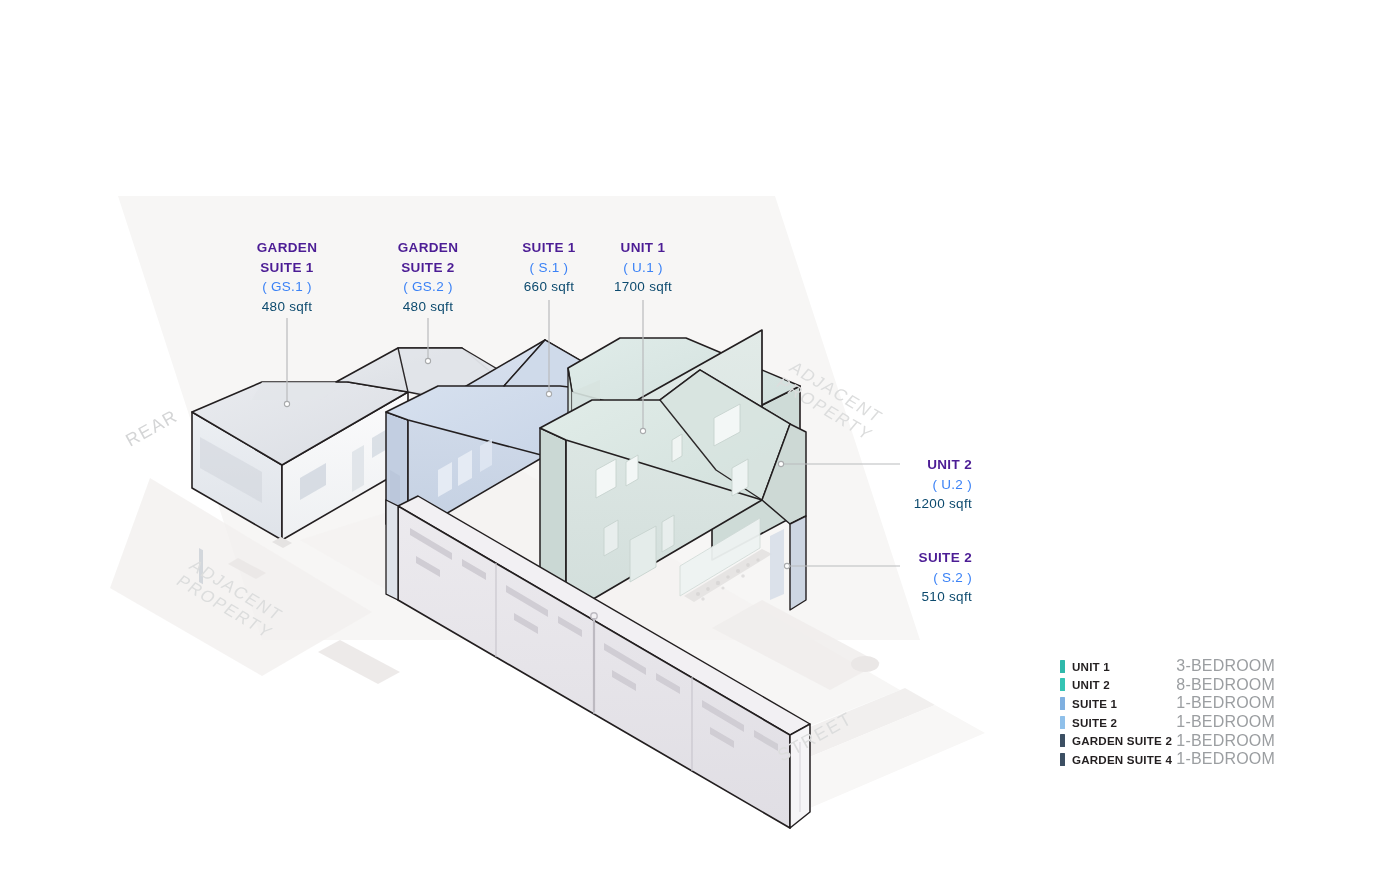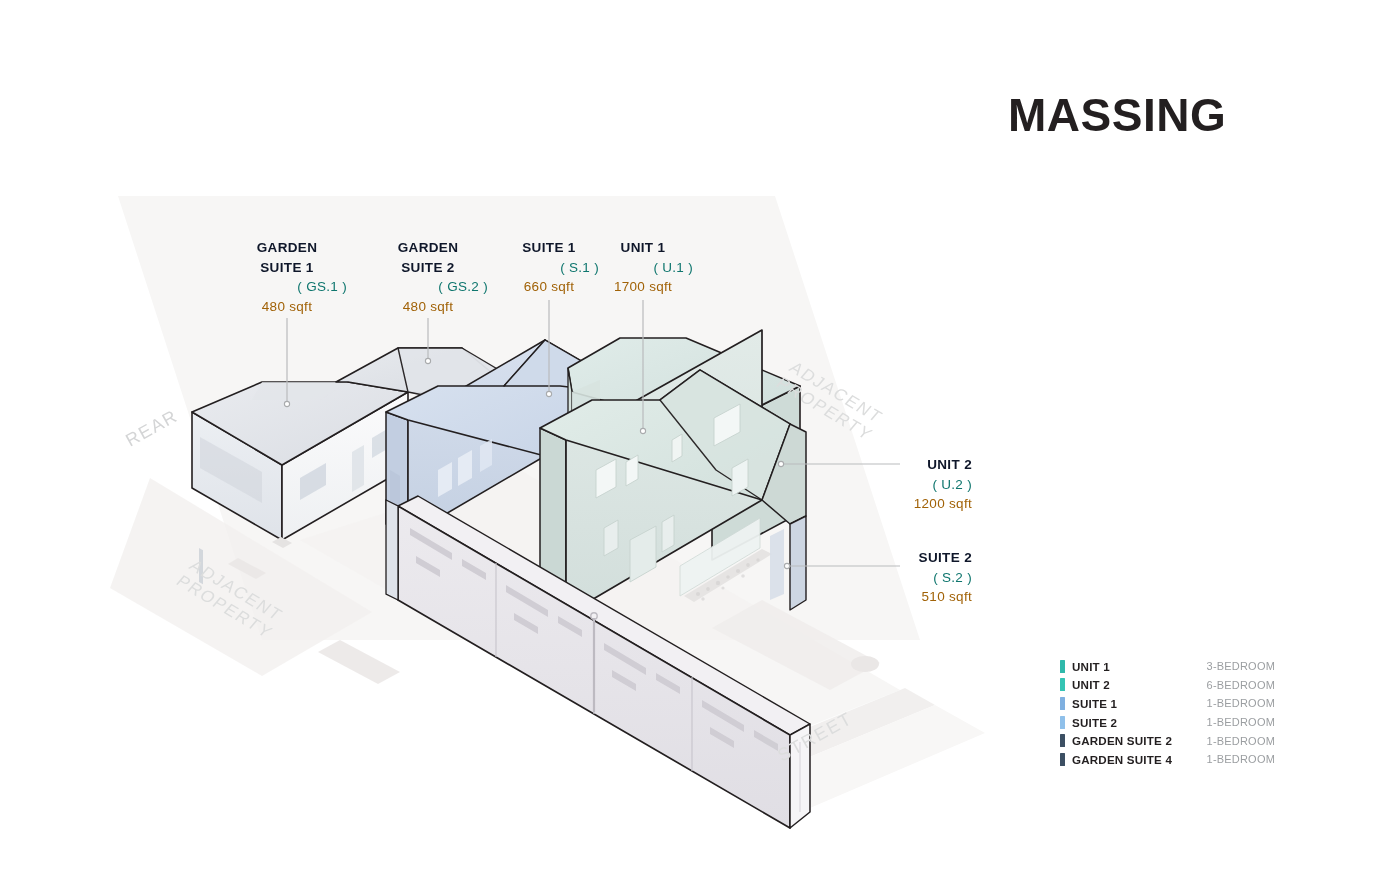--- a/index.html
+++ b/index.html
@@ -14,43 +14,42 @@
 
   
   .title{
     position:absolute;left:1008px;top:92px;
     font-size:46px;font-weight:bold;letter-spacing:0.5px;
     color:#231f20;line-height:1;white-space:nowrap;
   }
 
   
   .callout{position:absolute;text-align:center;line-height:1.45;}
-  .callout .nm{font-size:13.5px;font-weight:bold;color:#0f172a;letter-spacing:.35px;}
-  .callout .cd{font-size:13.5px;color:#0f766e;letter-spacing:.3px;text-align:right;}
-  .callout .sf{font-size:13.5px;color:#a16207;letter-spacing:.3px;}
+  .callout .nm{font-size:13.5px;font-weight:bold;color:#4c1d95;letter-spacing:.35px;}
+  .callout .cd{font-size:13.5px;color:#3b82f6;letter-spacing:.3px;}
+  .callout .sf{font-size:13.5px;color:#0c4a6e;letter-spacing:.3px;}
   .callout.right{text-align:right;}
 
   
   .legend{position:absolute;left:1060px;top:657px;width:215px;}
   .legrow{
     display:flex;align-items:center;height:18.6px;
   }
   .swatch{width:5px;height:13px;flex:0 0 5px;margin-right:7px;border-radius:.5px;}
   .legname{font-size:11.6px;font-weight:bold;color:#231f20;letter-spacing:.2px;white-space:nowrap;}
-  .legbed{margin-left:auto;font-size:11px;color:#9b9ea1;letter-spacing:.2px;white-space:nowrap;}
+  .legbed{margin-left:auto;font-size:16px;color:#9b9ea1;letter-spacing:.2px;white-space:nowrap;}
 
   svg{display:block;}
   .noselect{user-select:none;}
 </style>
 </head>
 <body style="background: rgb(255, 255, 255);">
 
 <div id="stage">
 
-  <div class="title noselect">MASSING</div>
 
   <svg width="1380" height="880" viewBox="0 0 1380 880" style="position:absolute;left:0;top:0;">
 
     <defs>
 
       <linearGradient id="gGardenRoof" x1="0" y1="0" x2="1" y2="1">
         <stop offset="0%" stop-color="#e9ebef"></stop>
         <stop offset="100%" stop-color="#dadde3"></stop>
       </linearGradient>
       <linearGradient id="gGardenRoof2" x1="0" y1="0" x2="1" y2="1">
@@ -329,21 +328,21 @@
 
     <div class="legrow">
       <span class="swatch" style="background: rgb(47, 185, 171);"></span>
       <span class="legname">UNIT 1</span>
       <span class="legbed">3-BEDROOM</span>
     </div>
 
     <div class="legrow">
       <span class="swatch" style="background: rgb(53, 196, 180);"></span>
       <span class="legname">UNIT 2</span>
-      <span class="legbed">6-BEDROOM</span>
+      <span class="legbed">8-BEDROOM</span>
     </div>
 
     <div class="legrow">
       <span class="swatch" style="background: rgb(127, 176, 224);"></span>
       <span class="legname">SUITE 1</span>
       <span class="legbed">1-BEDROOM</span>
     </div>
 
     <div class="legrow">
       <span class="swatch" style="background: rgb(143, 192, 234);"></span>

